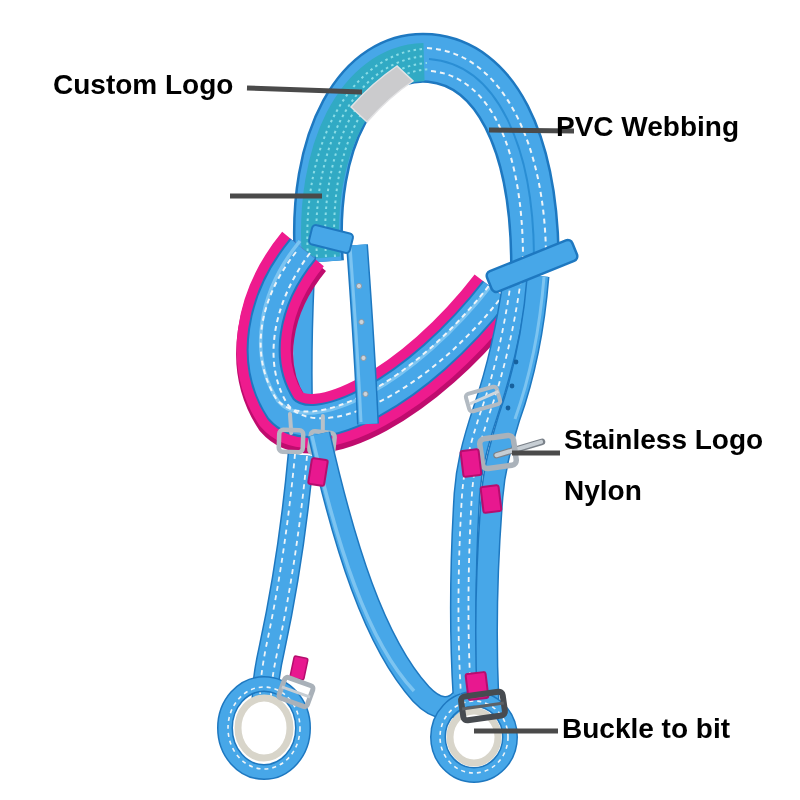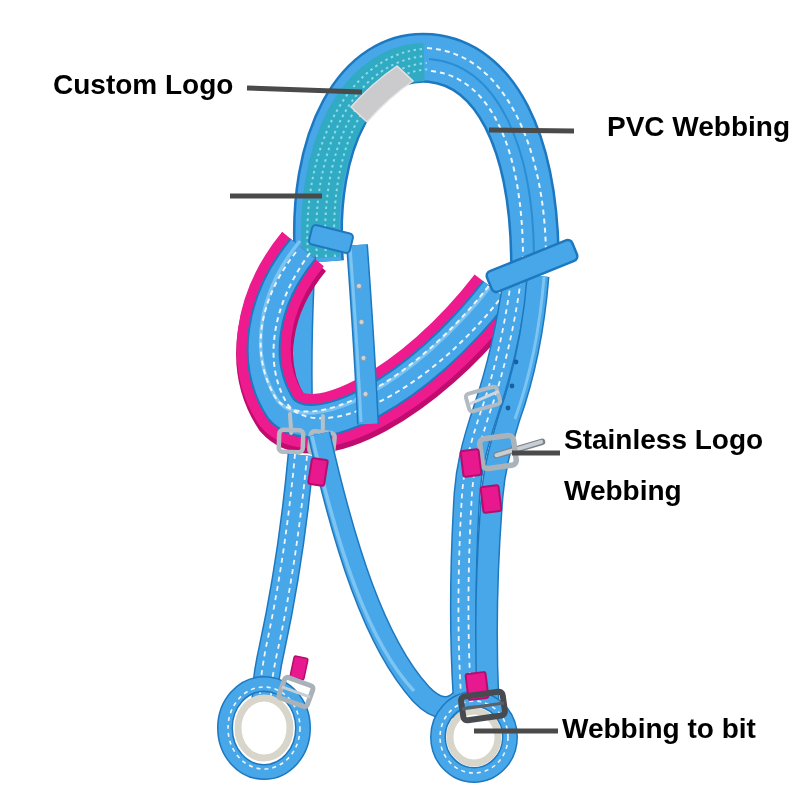--- a/index.html
+++ b/index.html
@@ -171,27 +171,27 @@
       <line x1="230" y1="196" x2="322" y2="196"></line>
       <line x1="512" y1="453" x2="560" y2="453"></line>
       <line x1="474" y1="731" x2="558" y2="731"></line>
     </g>
   </svg>
 
   <div class="label" style="left:53px;top:68px">
     <div>Custom Logo</div>
   </div>
 
-  <div class="label" style="left:607px;top:110px">
+  <div class="label" style="left:556px;top:110px">
     <div>PVC Webbing</div>
   </div>
 
 
   <div class="label" style="left:564px;top:423px">
     <div>Stainless Logo</div>
-    <div class="line2">Webbing</div>
+    <div class="line2">Nylon</div>
   </div>
 
   <div class="label" style="left:562px;top:712px">
-    <div>Webbing to bit</div>
+    <div>Buckle to bit</div>
   </div>
 
 </div>
 
 </body></html>

